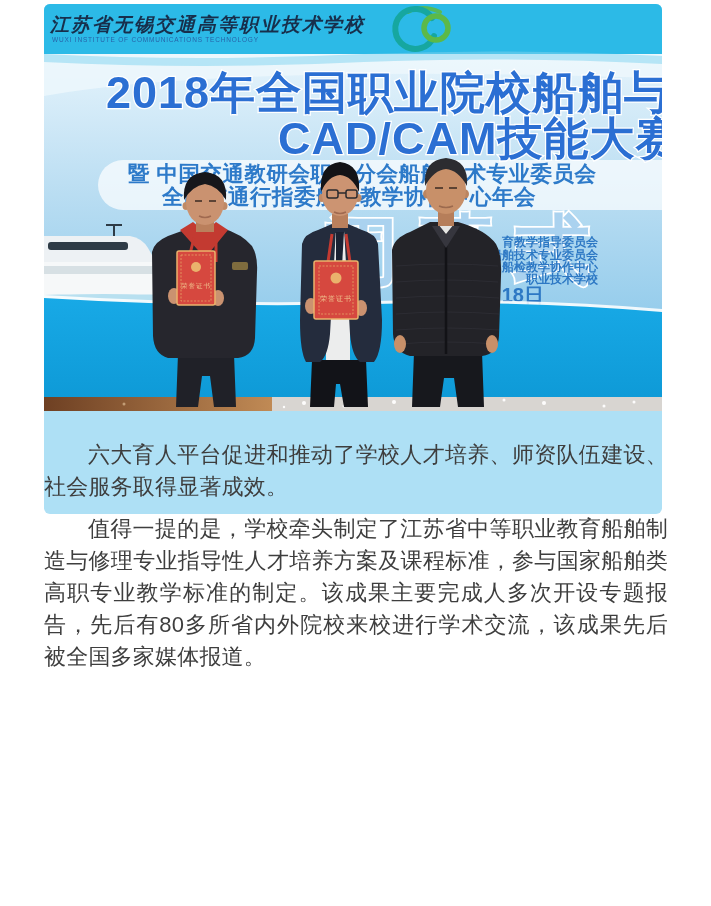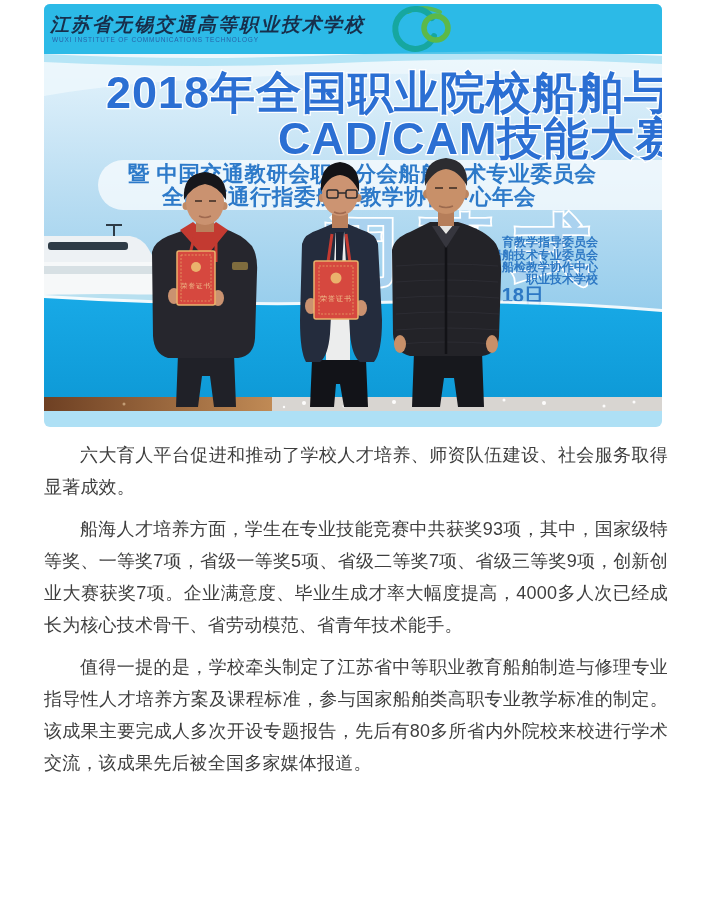--- a/index.html
+++ b/index.html
@@ -2,30 +2,30 @@
 <html><head>
 <meta charset="utf-8">
 <style>
   html,body{margin:0;padding:0;}
   body{
     width:711px;height:906px;position:relative;overflow:hidden;
     background:#ffffff;
     font-family:"Liberation Sans",sans-serif;
   }
   .photo{
-    position:absolute;left:44px;top:4px;width:618px;height:423px;
+    position:absolute;left:44px;top:4px;width:618px;height:510px;
     margin:0;border-radius:6px;overflow:hidden;background:#aee0f5;
   }
   .photo svg{display:block;width:618px;height:407px;}
   .article{
     position:absolute;left:44px;top:439px;width:624px;
   }
   .article p{
     margin:0 0 10px 0;
-    font-size:18px;line-height:32px;color:#3e3e3e;
+    font-size:22px;line-height:32px;color:#3e3e3e;
     text-indent:2em;text-align:justify;
     letter-spacing:0.2px;
   }
   text{font-family:"Liberation Sans",sans-serif;}
   .callig{font-family:"DejaVu Serif",serif;font-style:italic;font-weight:bold;}
 </style>
 </head>
 <body>
 
 <figure class="photo">
@@ -187,15 +187,14 @@
       <path d="M391,184 L399,184 M405,184 L413,184" stroke="#3a2a22" stroke-width="1.5"></path>
       <path d="M395,202 Q402,205 409,202" stroke="#9c6a4e" stroke-width="1.5" fill="none"></path>
       <ellipse cx="356" cy="340" rx="6" ry="9" fill="#c89069"></ellipse>
       <ellipse cx="448" cy="340" rx="6" ry="9" fill="#c89069"></ellipse>
     </g>
   </svg>
 </figure>
 
 <main class="article">
   <p>六大育人平台促进和推动了学校人才培养、师资队伍建设、社会服务取得显著成效。</p>
-  <p>船海人才培养方面，学生在专业技能竞赛中共获奖93项，其中，国家级特等奖、一等奖7项，省级一等奖5项、省级二等奖7项、省级三等奖9项，创新创业大赛获奖7项。企业满意度、毕业生成才率大幅度提高，4000多人次已经成长为核心技术骨干、省劳动模范、省青年技术能手。</p>
   <p>值得一提的是，学校牵头制定了江苏省中等职业教育船舶制造与修理专业指导性人才培养方案及课程标准，参与国家船舶类高职专业教学标准的制定。该成果主要完成人多次开设专题报告，先后有80多所省内外院校来校进行学术交流，该成果先后被全国多家媒体报道。</p>
 </main>
 
 </body></html>

